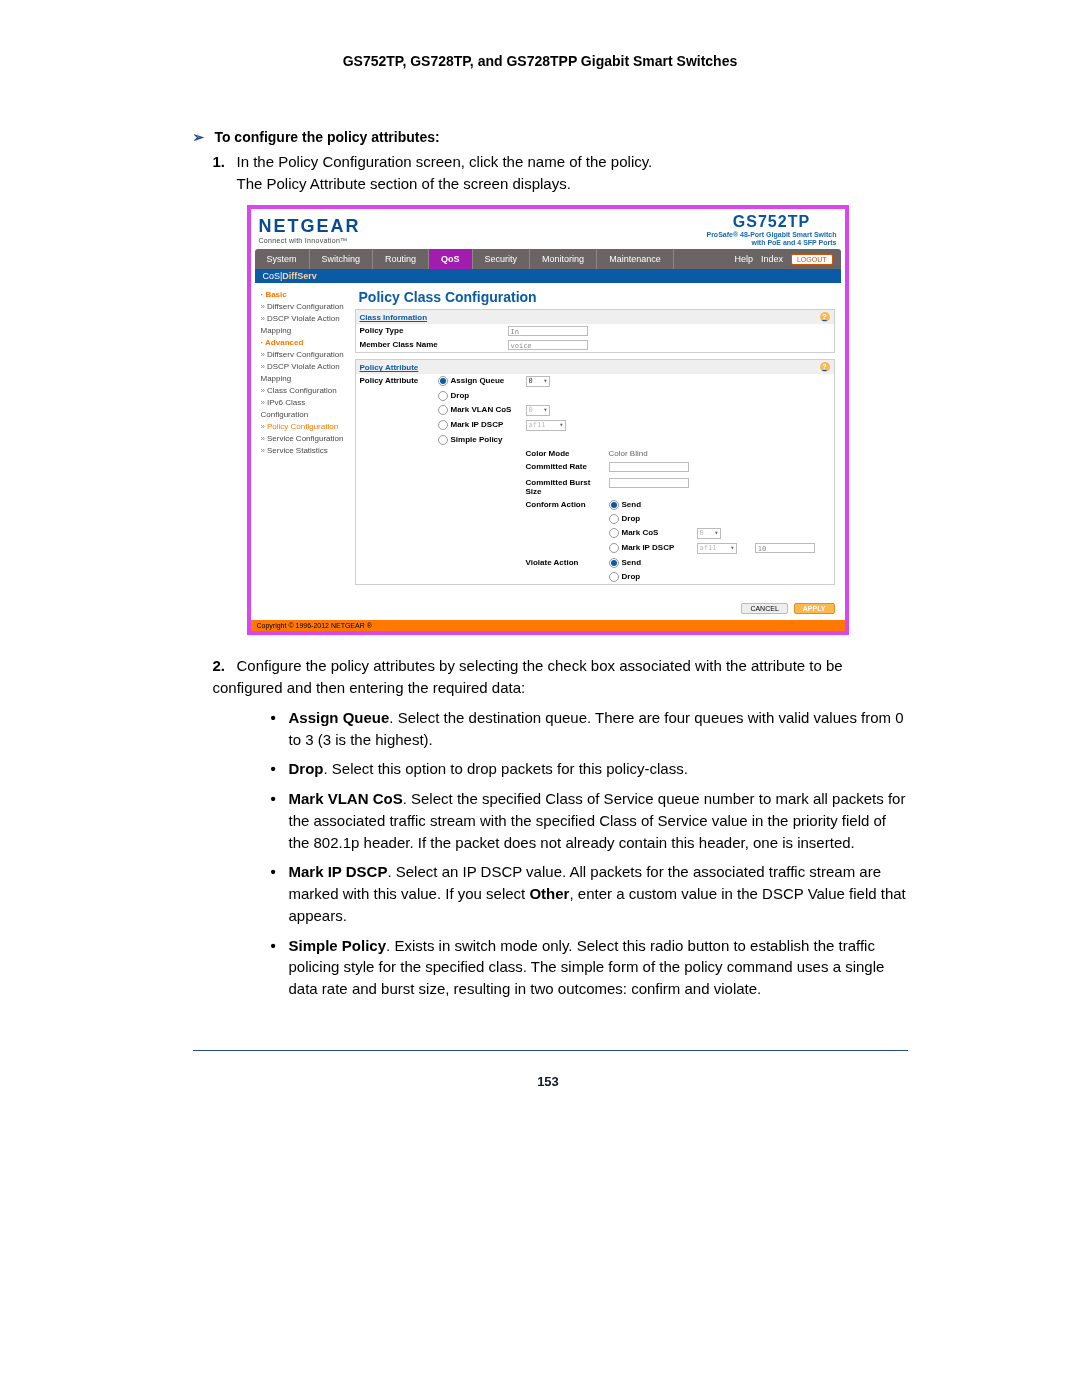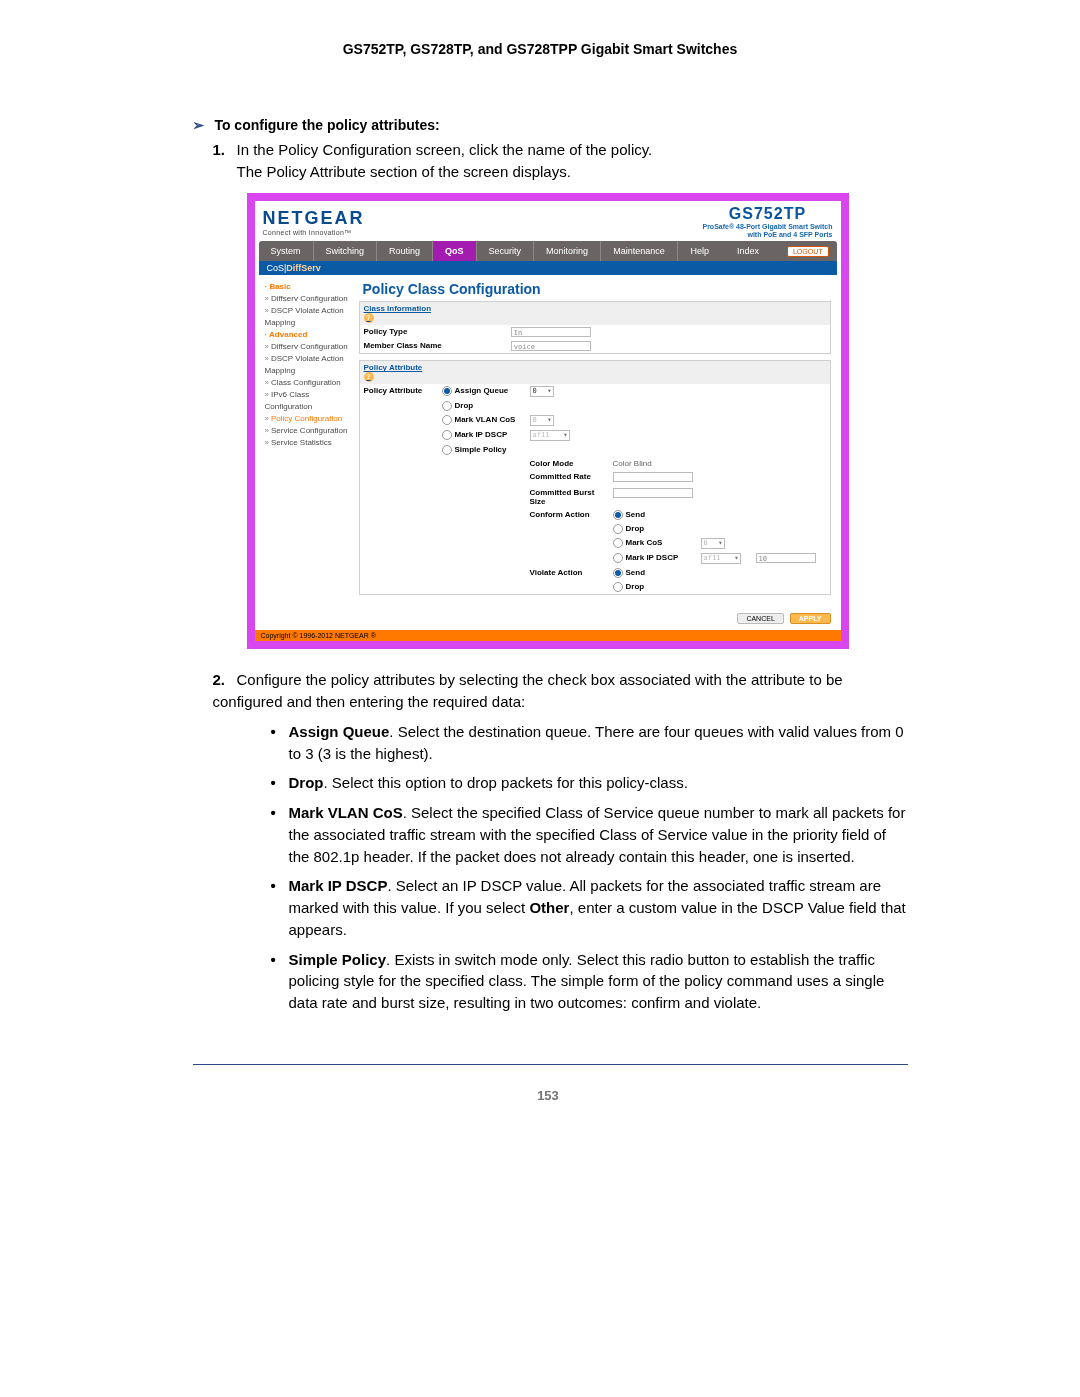--- a/index.html
+++ b/index.html
@@ -4,21 +4,21 @@
 <style>
   body {
     margin: 0;
     background: #fff;
     font-family: Arial, Helvetica, sans-serif;
     color: #000;
   }
   .page {
     width: 975px;
     margin: 0 auto;
-    padding: 41px 0 0 0;
+    padding: 53px 0 0 0;
     box-sizing: border-box;
     position: relative;
   }
   .doctitle {
     text-align: center;
     font-weight: bold;
     font-size: 14px;
     margin-bottom: 60px;
   }
   .content {
@@ -65,21 +65,21 @@
   }
   .ul .bli .dot {
     flex: 0 0 18px;
     font-weight: bold;
   }
   .ul .bli .btxt {
   }
   
   .shot {
     width: 602px;
-    border: 8px solid #d946ef;
+    border: 4px solid #d946ef;
     margin: 10px 0 20px 34px;
     box-sizing: border-box;
     font-family: Arial, Helvetica, sans-serif;
   }
   .hdr {
     display: flex;
     align-items: center;
     justify-content: space-between;
     padding: 4px 8px 0 8px;
     background: #fff;
@@ -137,21 +137,21 @@
     color: #fff;
   }
   .navbar .tab.active {
     background: #a21caf;
     color: #fff;
     font-weight: bold;
   }
   .navbar .right {
     display: flex;
     align-items: center;
-    gap: 28px;
+    gap: 8px;
     margin-left: auto;
     padding-right: 8px;
   }
   .logout {
     border: 1px solid #d35400;
     font-size: 7px;
     color: #d35400;
     padding: 1px 5px;
     background: #fff;
     border-radius: 2px;
@@ -210,22 +210,21 @@
     font-size: 8px;
   }
   .panel .phdr {
     background: #efefef;
     color: #0b5aa6;
     font-weight: bold;
     text-decoration: underline;
     padding: 2px 4px;
     display: flex;
     justify-content: space-between;
-    align-items: flex-start;
-    flex-direction: column;
+    align-items: flex-end;
   }
   .help {
     background: #ffb84d;
     color: #fff;
     width: 10px;
     height: 10px;
     text-align: center;
     font-size: 7px;
     border-radius: 50%;
     line-height: 10px;
@@ -320,21 +319,21 @@
     color: #000;
     font-size: 7px;
     padding: 2px 6px;
   }
   .page-footer {
     position: absolute;
     bottom: 22px;
     left: 16px;
     right: 0;
     text-align: center;
-    color: #737373;
+    color: #0f172a;
     font-weight: bold;
     font-size: 13px;
   }
   .hr {
     border-top: 1px solid #2a4a86;
     margin: 50px 120px 0 140px;
   }
 </style>
 </head>
 <body>

